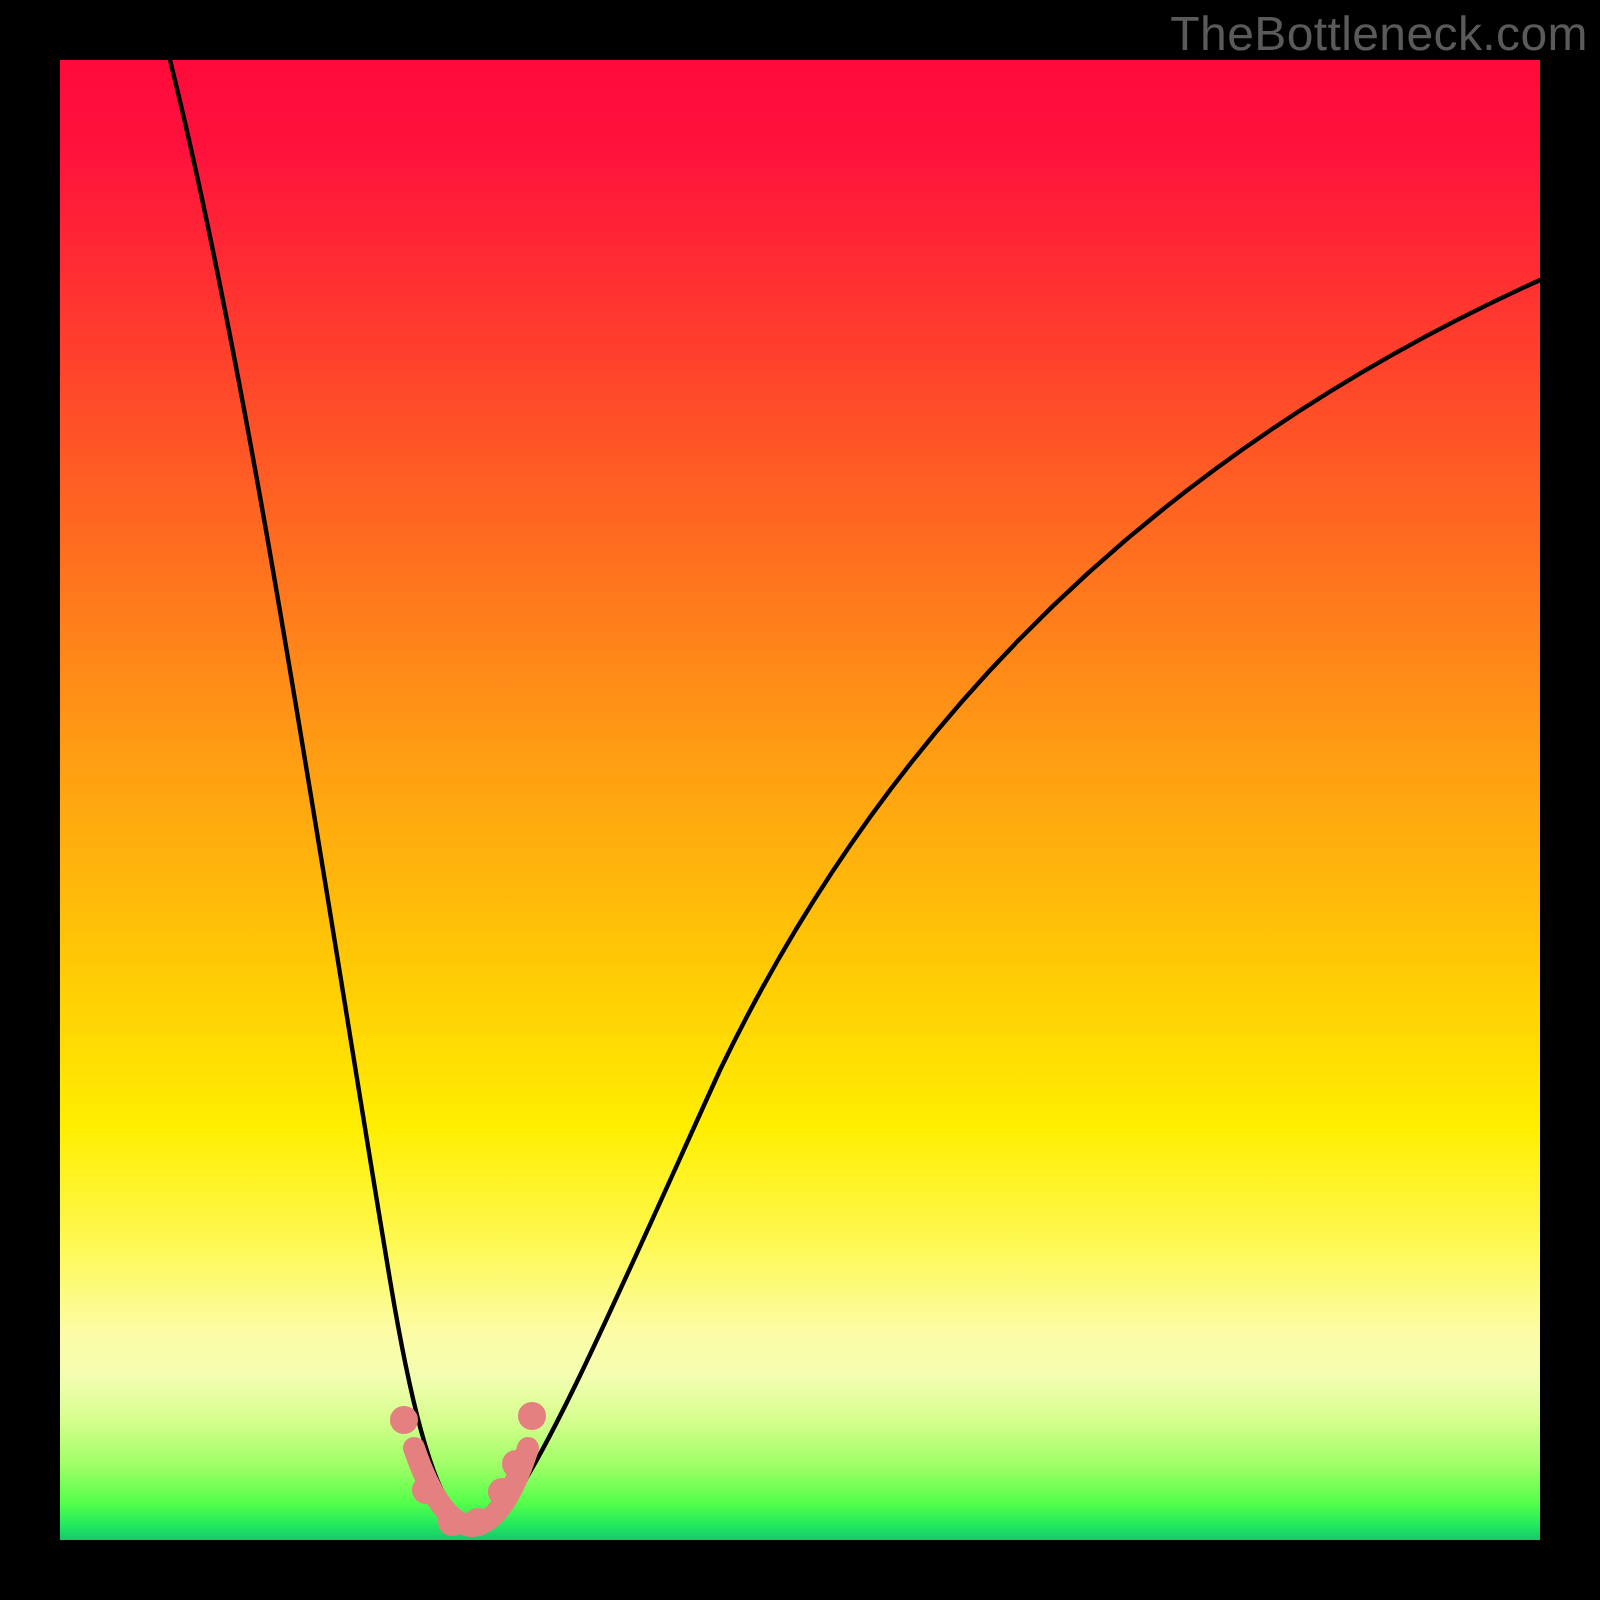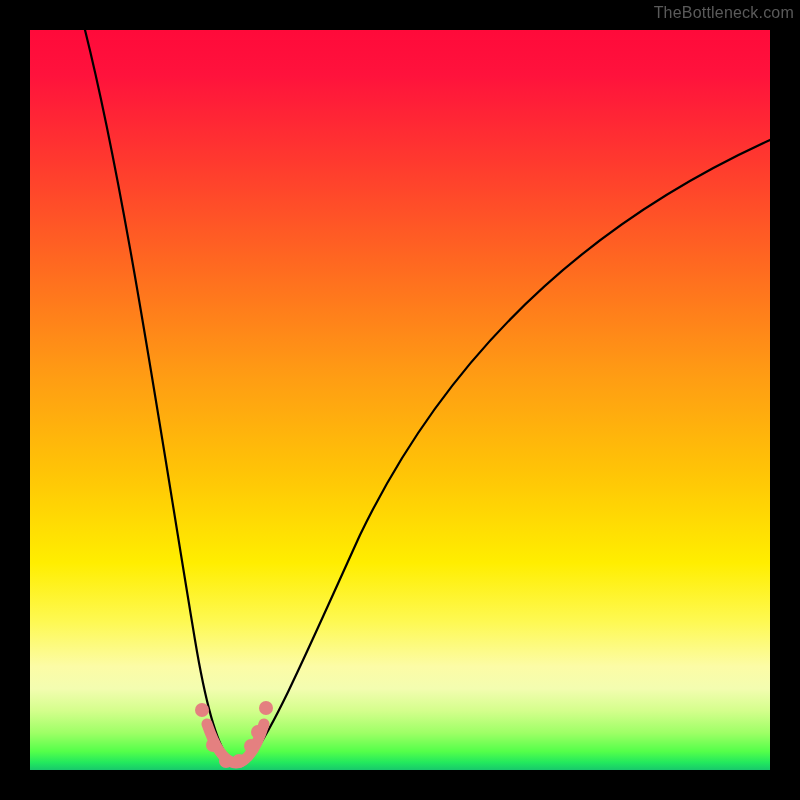--- a/index.html
+++ b/index.html
@@ -40,21 +40,21 @@
       #9eff66 95%,
       #54ff4a 97.5%,
       #22e85e 99%,
       #18c86c 100%);
   }
   .watermark {
     position: absolute;
     top: 4px;
     right: 6px;
     color: #5a5a5a;
-    font-size: 16px;
+    font-size: 24px;
     font-weight: 500;
     letter-spacing: 0.2px;
     user-select: none;
   }
   svg.curve {
     position: absolute;
     top: 0;
     left: 0;
     width: 740px;
     height: 740px;

